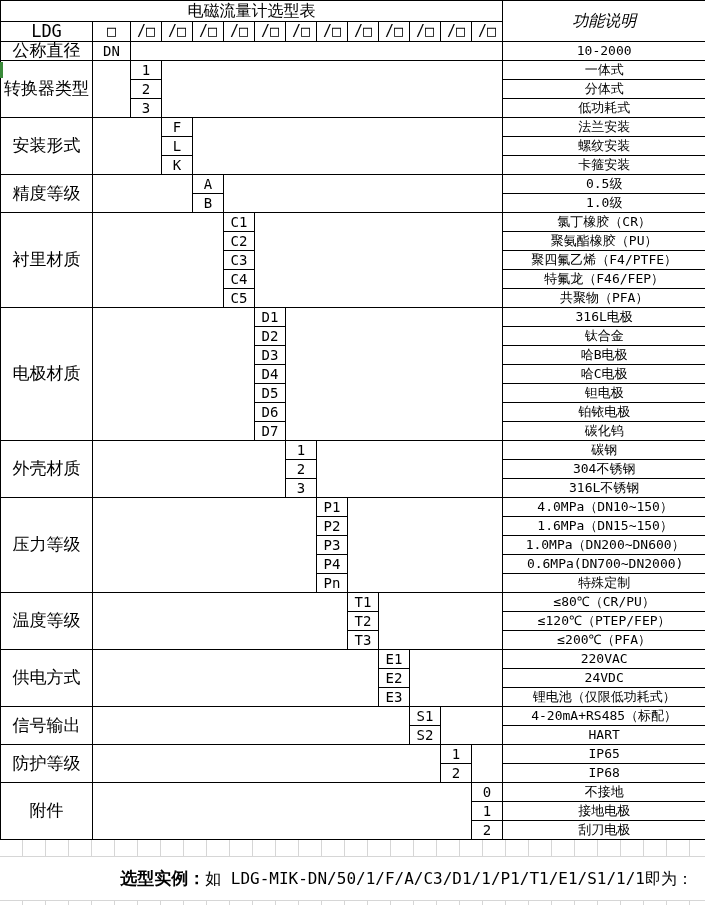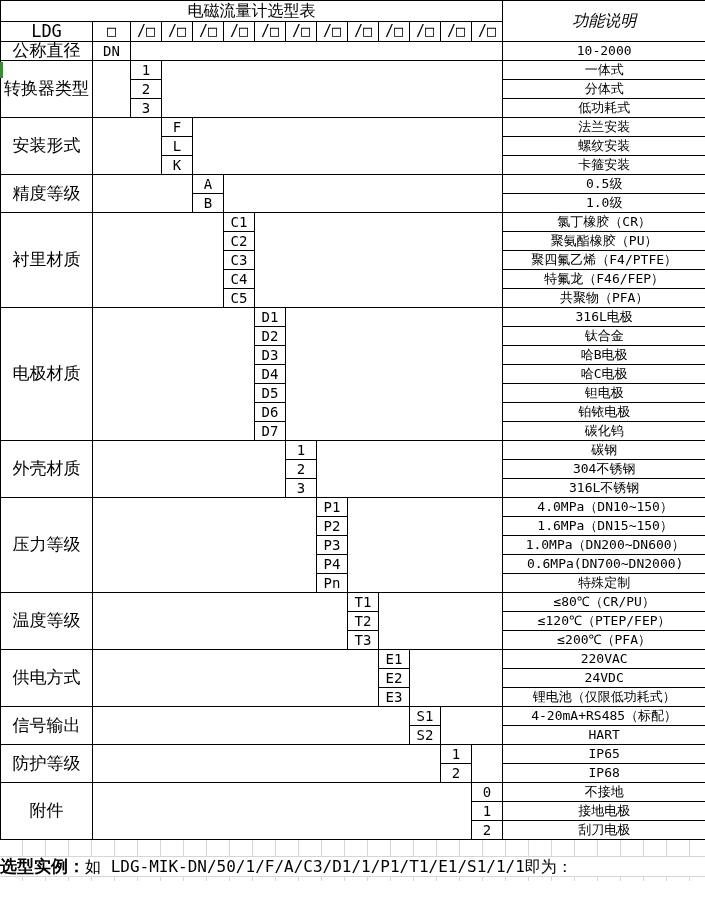--- a/index.html
+++ b/index.html
@@ -16,21 +16,21 @@
   td.lab{font-size:17px;}
   td.code{font-size:14px;}
   td.box{font-size:15px;}
   td.desc{font-size:13px;}
   td.desc.left{text-align:center;padding-left:2px;}
   td.sp{background:#fff;}
   .green-tick{position:absolute;left:0;top:62px;width:3px;height:16px;background:#3a8a3a;}
   .gridrow{height:16px;border-bottom:1px solid #d6d6d6;
      background:repeating-linear-gradient(to right,#fff 0 22px,#d6d6d6 22px 23px);}
   .ex{width:705px;}
-  .ex p{margin:0;height:19px;line-height:19px;font-size:16px;white-space:nowrap;overflow:hidden;}
+  .ex p{margin:12px;height:19px;line-height:19px;font-size:16px;white-space:nowrap;overflow:hidden;text-align:right;}
   .ex .b{font-weight:bold;font-size:17px;}
   .ex .indent{padding-left:28px;}
   .gridstub{height:4px;border-top:1px solid #d6d6d6;
      background:repeating-linear-gradient(to right,#fff 0 22px,#d6d6d6 22px 23px);}
 </style>
 </head>
 <body>
 
 <div class="green-tick"></div>
 

